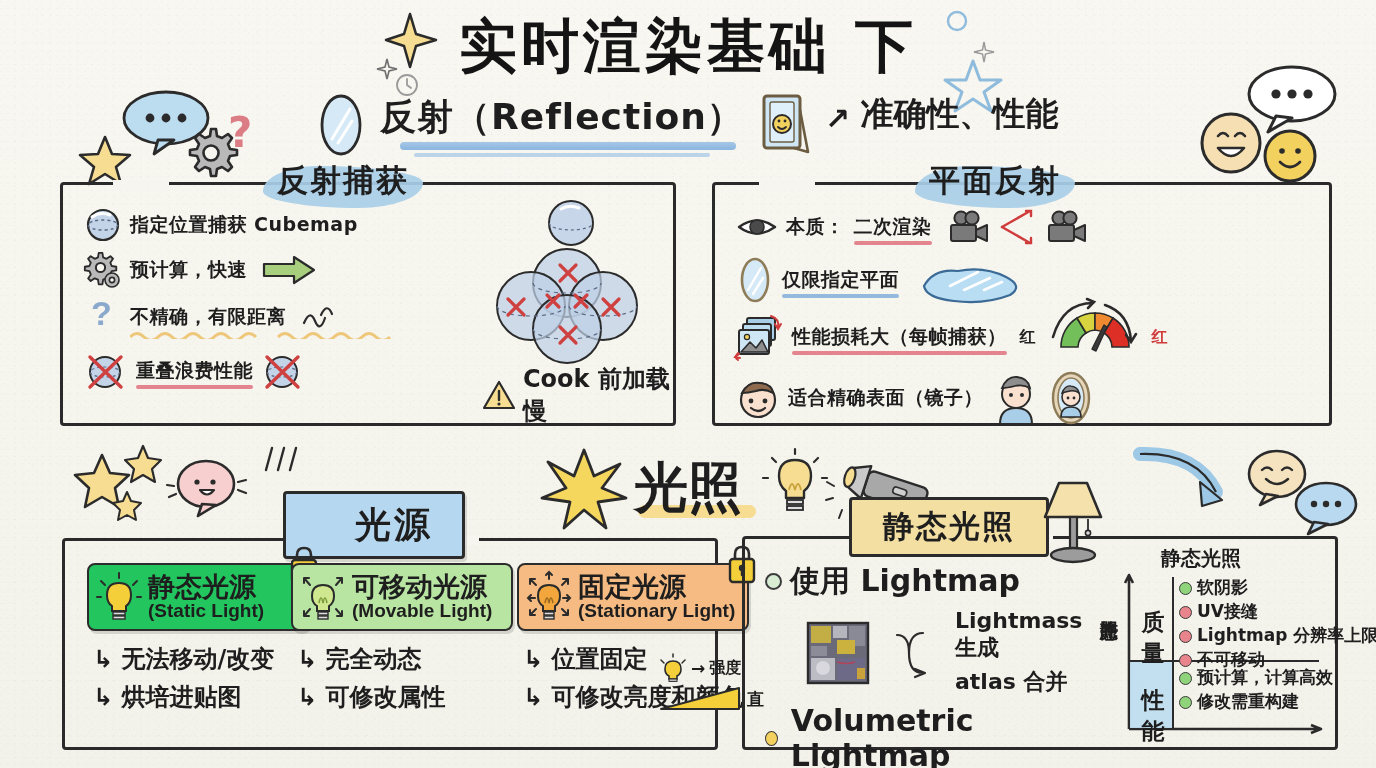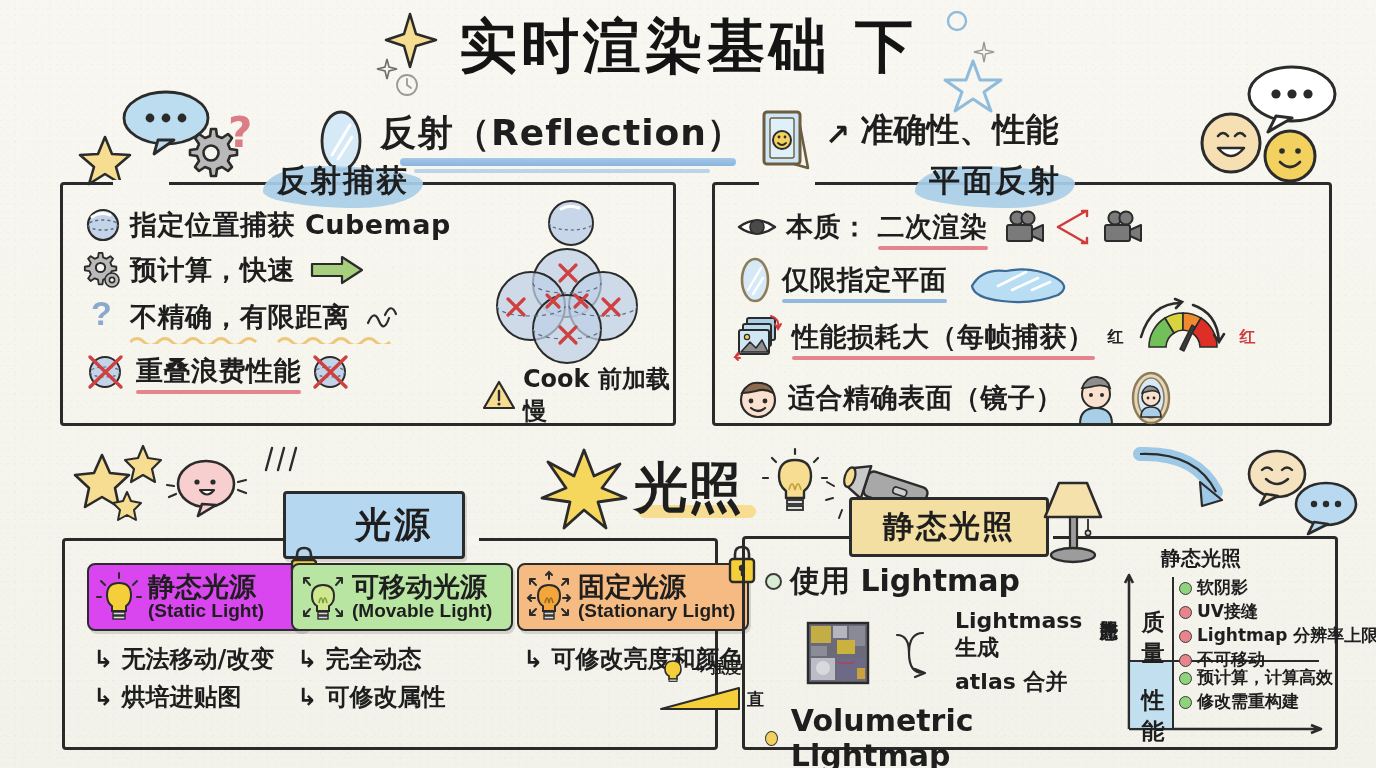--- a/index.html
+++ b/index.html
@@ -75,32 +75,32 @@
   .tab-blue:before{
     content:"";position:absolute;left:0;right:0;top:8px;bottom:-4px;
     background:#a9cee8;border-radius:34% 66% 40% 60%/60% 40% 60% 40%;
     z-index:-1;opacity:.92;
   }
   .panel-notch{
     position:absolute;background:#f6f5ef;height:9px;
   }
 
   .bullet-row{display:flex;align-items:center;gap:9px;margin-bottom:6px;}
-  .b-txt{font-size:27px;font-weight:bold;letter-spacing:.5px;position:relative;}
+  .b-txt{font-size:19px;font-weight:bold;letter-spacing:.5px;position:relative;}
   .u-red:after{content:"";position:absolute;left:0;right:0;bottom:-5px;height:4px;background:#e4848f;border-radius:3px;}
   .u-blue:after{content:"";position:absolute;left:0;right:0;bottom:-5px;height:4px;background:#93b9dd;border-radius:3px;}
   .wavy{position:absolute;bottom:-9px;left:0;right:0;height:8px;overflow:hidden;}
 
   
   .lightbox{
     position:relative;border:2.5px solid #2c2c2c;border-radius:8px;
     padding:6px 10px 6px 8px;display:flex;align-items:center;gap:7px;
     box-shadow:2px 3px 0 rgba(0,0,0,.13);
   }
-  .lb-yellow{background:#d946ef;}
+  .lb-yellow{background:#22c55e;}
   .lb-green{background:#b9e5a3;}
   .lb-orange{background:#f6bb83;}
   .lb-cn{font-size:27px;font-weight:bold;line-height:1.05;}
   .lb-en{font-size:19px;font-weight:bold;line-height:1.05;}
   .sub-arrow{font-size:24px;font-weight:bold;margin-bottom:2px;white-space:nowrap;}
 
   
   .mini-title{
     position:relative;font-size:20px;font-weight:bold;display:inline-block;padding:0 8px;
   }
@@ -157,21 +157,21 @@
   <g stroke="#2b2b2b" stroke-width="2.6" fill="#b9b9b9" stroke-linejoin="round">
     <path d="M27 3 l5 0 1 7 5 2 6-4 4 4 -4 6 2 5 7 1 0 5 -7 1 -2 5 4 6 -4 4 -6-4 -5 2 -1 7 -5 0 -1-7 -5-2 -6 4 -4-4 4-6 -2-5 -7-1 0-5 7-1 2-5 -4-6 4-4 6 4 5-2 z"></path>
     <circle cx="27" cy="27" r="7.5" fill="#f6f5ef"></circle>
   </g>
 </svg>
 <div class="abs cn" style="left:228px;top:108px;font-size:42px;color:#dc7d86;">?</div>
 <svg class="abs" style="left:78px;top:134px;" width="54" height="52">
   <path d="M27 3 L34 20 L52 21 L38 33 L43 50 L27 40 L11 50 L16 33 L2 21 L20 20 Z" fill="#f6dd92" stroke="#2b2b2b" stroke-width="2.6" stroke-linejoin="round"></path>
 </svg>
 
-<div class="abs" style="left:0;top:108px;width:1376px;text-align:center;">
+<div class="abs" style="left:0;top:92px;width:1376px;text-align:center;">
   <svg style="display:inline-block;vertical-align:middle;margin-right:6px;" width="46" height="64">
     <ellipse cx="23" cy="32" rx="19" ry="29" fill="#d6e9f6" stroke="#2b2b2b" stroke-width="2.8"></ellipse>
     <path d="M14 46 L32 16 M20 50 L34 28" stroke="#ffffff" stroke-width="3" stroke-linecap="round"></path>
   </svg>
   <span id="subtitle" class="cn">
     <span>反射（Reflection）</span>
     <span id="sub-underline"></span>
     <span id="sub-underline2"></span>
   </span>
   <svg style="display:inline-block;vertical-align:middle;margin-left:4px;" width="52" height="66">
@@ -572,20 +572,21 @@
         <div class="lb-en">(Stationary Light)</div>
       </div>
       <svg class="abs" style="right:-12px;top:-22px;" width="34" height="42">
         <path d="M10 17 L10 11 q0 -7 7 -7 q7 0 7 7 L24 17" stroke="#2b2b2b" stroke-width="2.6" fill="none"></path>
         <rect x="5" y="16" width="24" height="23" rx="3" fill="#f4cf3a" stroke="#2b2b2b" stroke-width="2.4"></rect>
         <circle cx="17" cy="25" r="3.2" fill="#2b2b2b"></circle>
         <path d="M17 26 L17 32" stroke="#2b2b2b" stroke-width="2.4" stroke-linecap="round"></path>
       </svg>
     </div>
     <div style="margin-top:12px;margin-left:6px;">
+      <div class="sub-arrow cn">↳ <span>位置固定</span></div>
       <div class="sub-arrow cn" style="margin-top:6px;">↳ <span>可修改亮度和颜色</span></div>
     </div>
 
     <div class="abs" style="left:142px;top:90px;width:120px;">
       <div style="display:flex;align-items:center;gap:4px;">
         <svg width="28" height="30">
           <path d="M14 8 q8 0 8 8 q0 5 -4 7 l0 3 l-8 0 l0 -3 q-4 -2 -4 -7 q0 -8 8 -8 z" fill="#f4cf3a" stroke="#2b2b2b" stroke-width="1.6"></path>
           <rect x="10" y="26" width="8" height="2.4" fill="#ccc" stroke="#2b2b2b" stroke-width="1"></rect>
           <g stroke="#2b2b2b" stroke-width="1.5" stroke-linecap="round">
               <path d="M14 4 L14 1"></path>

